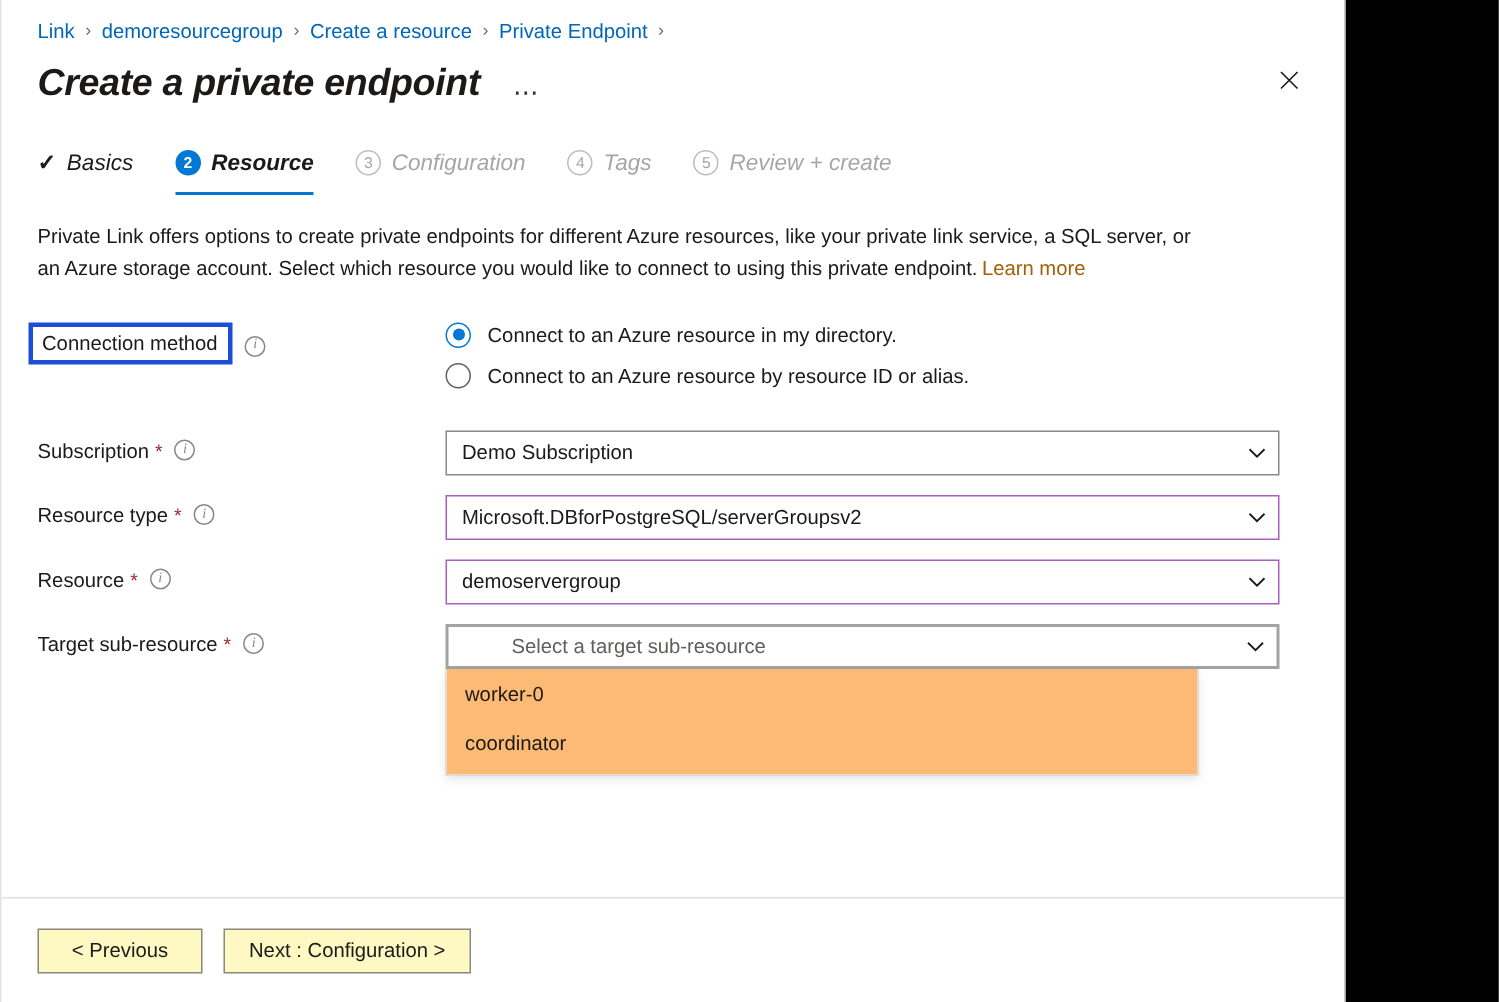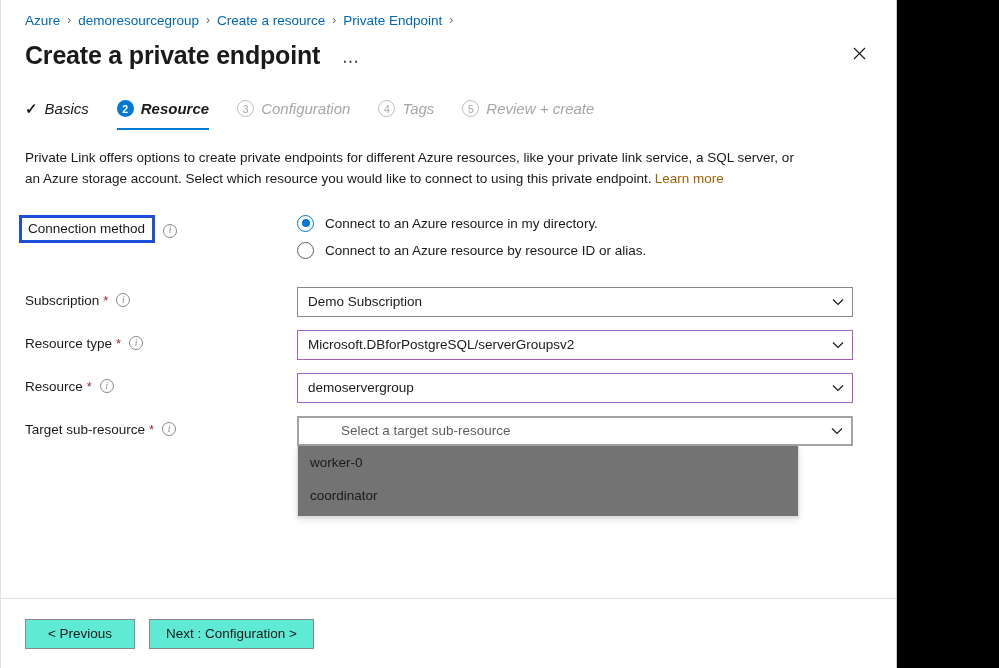--- a/index.html
+++ b/index.html
@@ -58,20 +58,21 @@
     padding: 6px 0 0 24px;
     position: relative;
     height: 46px;
   }
   .blade-title {
     font-size: 25px;
     font-weight: 600;
     color: #1b1a19;
     letter-spacing: -0.2px;
     line-height: 1.1;
+    font-style: italic;
   }
   .ellipsis-btn {
     margin-left: 16px;
     color: #323130;
     font-size: 17px;
     letter-spacing: 1px;
     cursor: pointer;
     padding: 2px 6px;
     line-height: 0.6;
     align-self: flex-end;
@@ -273,21 +274,21 @@
     align-items: center;
   }
 
   
   .dropdown-wrap { position: relative; }
   .dropdown {
     position: absolute;
     left: 0;
     top: 30px;
     width: 502px;
-    background: #737373;
+    background: #fdba74;
     border: 1px solid #e1dfdd;
     border-top: none;
     box-shadow: 0 3.2px 7.2px rgba(0,0,0,0.10), 0 0.6px 1.8px rgba(0,0,0,0.09);
     z-index: 20;
     padding-bottom: 4px;
   }
   .dd-item {
     height: 33px;
     display: flex;
     align-items: center;
@@ -304,40 +305,40 @@
     height: 70px;
     display: flex;
     align-items: center;
     padding-left: 24px;
     flex: none;
   }
   .btn {
     height: 30px;
     min-width: 110px;
     border: 1px solid #8a8886;
-    background: #5eead4;
+    background: #fef9c3;
     color: #1b1a19;
     font-size: 13.5px;
     font-family: "Liberation Sans", sans-serif;
     cursor: pointer;
     padding: 0 16px;
     margin-right: 14px;
     display: flex;
     align-items: center;
     justify-content: center;
     white-space: nowrap;
   }
 </style>
 </head>
 <body>
 
 <div class="blade">
 
   <div class="breadcrumb">
-    <span class="crumb">Azure</span>
+    <span class="crumb">Link</span>
     <span class="crumb-sep">›</span>
     <span class="crumb">demoresourcegroup</span>
     <span class="crumb-sep">›</span>
     <span class="crumb">Create a resource</span>
     <span class="crumb-sep">›</span>
     <span class="crumb">Private Endpoint</span>
     <span class="crumb-sep">›</span>
   </div>
 
   <div class="title-row">

